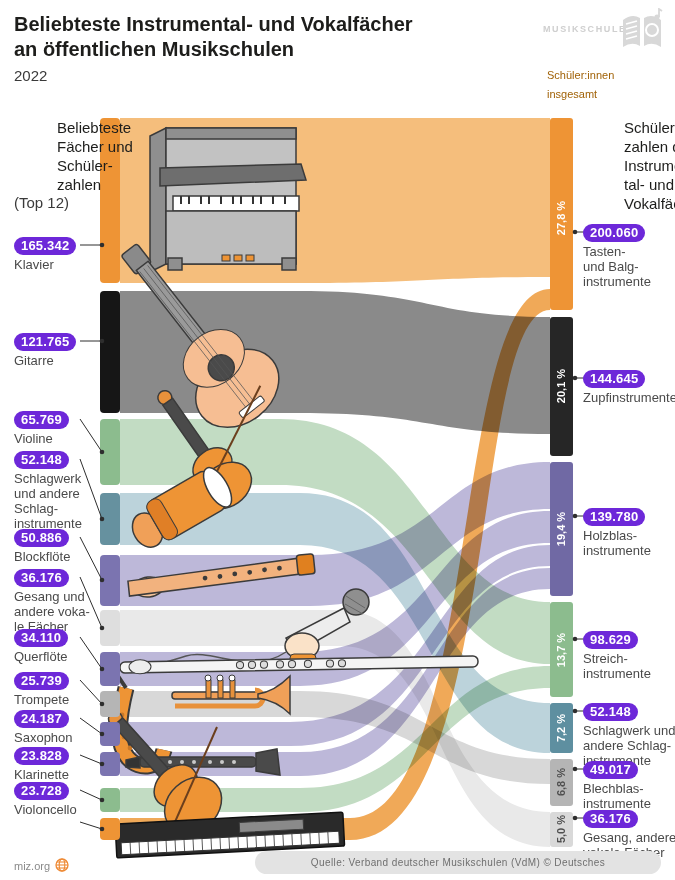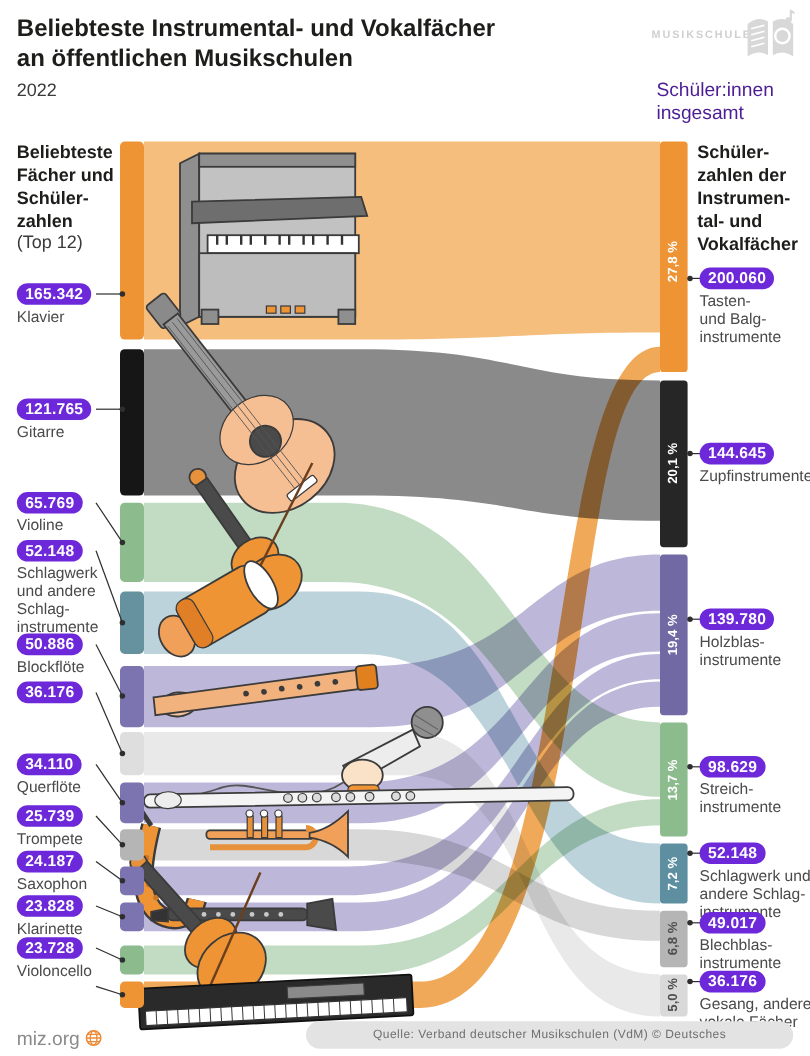--- a/index.html
+++ b/index.html
@@ -3,39 +3,39 @@
 <meta charset="utf-8">
 <style>
   html,body{margin:0;padding:0;background:#fff;}
   .poster{position:relative;width:648px;height:880px;background:#fff;overflow:hidden;
           font-family:"Liberation Sans","DejaVu Sans",sans-serif;color:#1d1d1b;padding-left:31px;}
   .abs{position:absolute;}
   
   .title{left:14px;top:12px;font-size:20px;font-weight:bold;line-height:25px;white-space:pre;color:#1d1d1b;}
   .year{left:14px;top:67px;font-size:15px;color:#3a3a3a;}
   .total{left:345px;top:56px;font-size:52px;font-weight:bold;letter-spacing:-2px;color:#1a1a1a;}
-  .total-label{left:547px;top:66px;font-size:16px;line-height:19px;color:#4c1d95;white-space:pre;}
+  .total-label{left:547px;top:66px;font-size:11px;line-height:19px;color:#a16207;white-space:pre;}
   .logo-text{left:543px;top:24px;font-size:9px;letter-spacing:1.6px;color:#cfcfcf;font-weight:bold;}
   
-  .col-head{font-size:15px;font-weight:bold;line-height:19px;white-space:pre;color:#1d1d1b;}
+  .col-head{font-size:15px;font-weight:normal;line-height:19px;white-space:pre;color:#1d1d1b;margin-left:43px;}
   .col-sub{font-size:15px;color:#3a3a3a;}
   
   .badge{display:inline-block;background:#6d28d9;color:#fff;font-size:13px;font-weight:bold;
          padding:1px 7px 2px;border-radius:9px;letter-spacing:.2px;}
   .name{font-size:13px;line-height:15px;color:#4a4a4a;white-space:pre;margin-top:2px;}
   .lrow{left:14px;}
   .rrow{left:583px;}
   
   .pct{position:absolute;font-size:11px;font-weight:bold;color:#fff;white-space:nowrap;
        transform:translate(-50%,-50%) rotate(-90deg);}
   .pct.dark{color:#4f4f4f;}
   
   .src-pill{left:255px;top:851px;width:406px;height:23px;background:#e3e3e3;border-radius:12px;
             font-size:10px;color:#6f6f6f;line-height:23px;text-align:center;letter-spacing:.4px;}
-  .miz{left:14px;top:858px;font-size:16px;color:#8a8a8a;display:flex;align-items:flex-start;gap:5px;}
+  .miz{left:14px;top:858px;font-size:11px;color:#8a8a8a;display:flex;align-items:flex-end;gap:5px;}
   svg{display:block;}
   .flow{mix-blend-mode:multiply;}
 </style>
 </head>
 <body>
 
 <div class="poster">
 
   <svg class="abs" style="left:0;top:0" width="675" height="880" viewBox="0 0 675 880">
 
@@ -275,21 +275,23 @@
 Vokalfächer</div>
 
   <div class="abs lrow" style="top:236px"><span class="badge">165.342</span><div class="name">Klavier</div></div>
   <div class="abs lrow" style="top:332px"><span class="badge">121.765</span><div class="name">Gitarre</div></div>
   <div class="abs lrow" style="top:410px"><span class="badge">65.769</span><div class="name">Violine</div></div>
   <div class="abs lrow" style="top:450px"><span class="badge">52.148</span><div class="name">Schlagwerk
 und andere
 Schlag-
 instrumente</div></div>
   <div class="abs lrow" style="top:528px"><span class="badge">50.886</span><div class="name">Blockflöte</div></div>
-  <div class="abs lrow" style="top:568px"><span class="badge">36.176</span></div>
+  <div class="abs lrow" style="top:568px"><span class="badge">36.176</span><div class="name">Gesang und
+andere voka-
+le Fächer</div></div>
   <div class="abs lrow" style="top:628px"><span class="badge">34.110</span><div class="name">Querflöte</div></div>
   <div class="abs lrow" style="top:671px"><span class="badge">25.739</span><div class="name">Trompete</div></div>
   <div class="abs lrow" style="top:709px"><span class="badge">24.187</span><div class="name">Saxophon</div></div>
   <div class="abs lrow" style="top:746px"><span class="badge">23.828</span><div class="name">Klarinette</div></div>
   <div class="abs lrow" style="top:781px"><span class="badge">23.728</span><div class="name">Violoncello</div></div>
 
   <div class="abs rrow" style="top:223px"><span class="badge">200.060</span><div class="name">Tasten-
 und Balg-
 instrumente</div></div>
   <div class="abs rrow" style="top:369px"><span class="badge">144.645</span><div class="name">Zupfinstrumente</div></div>

